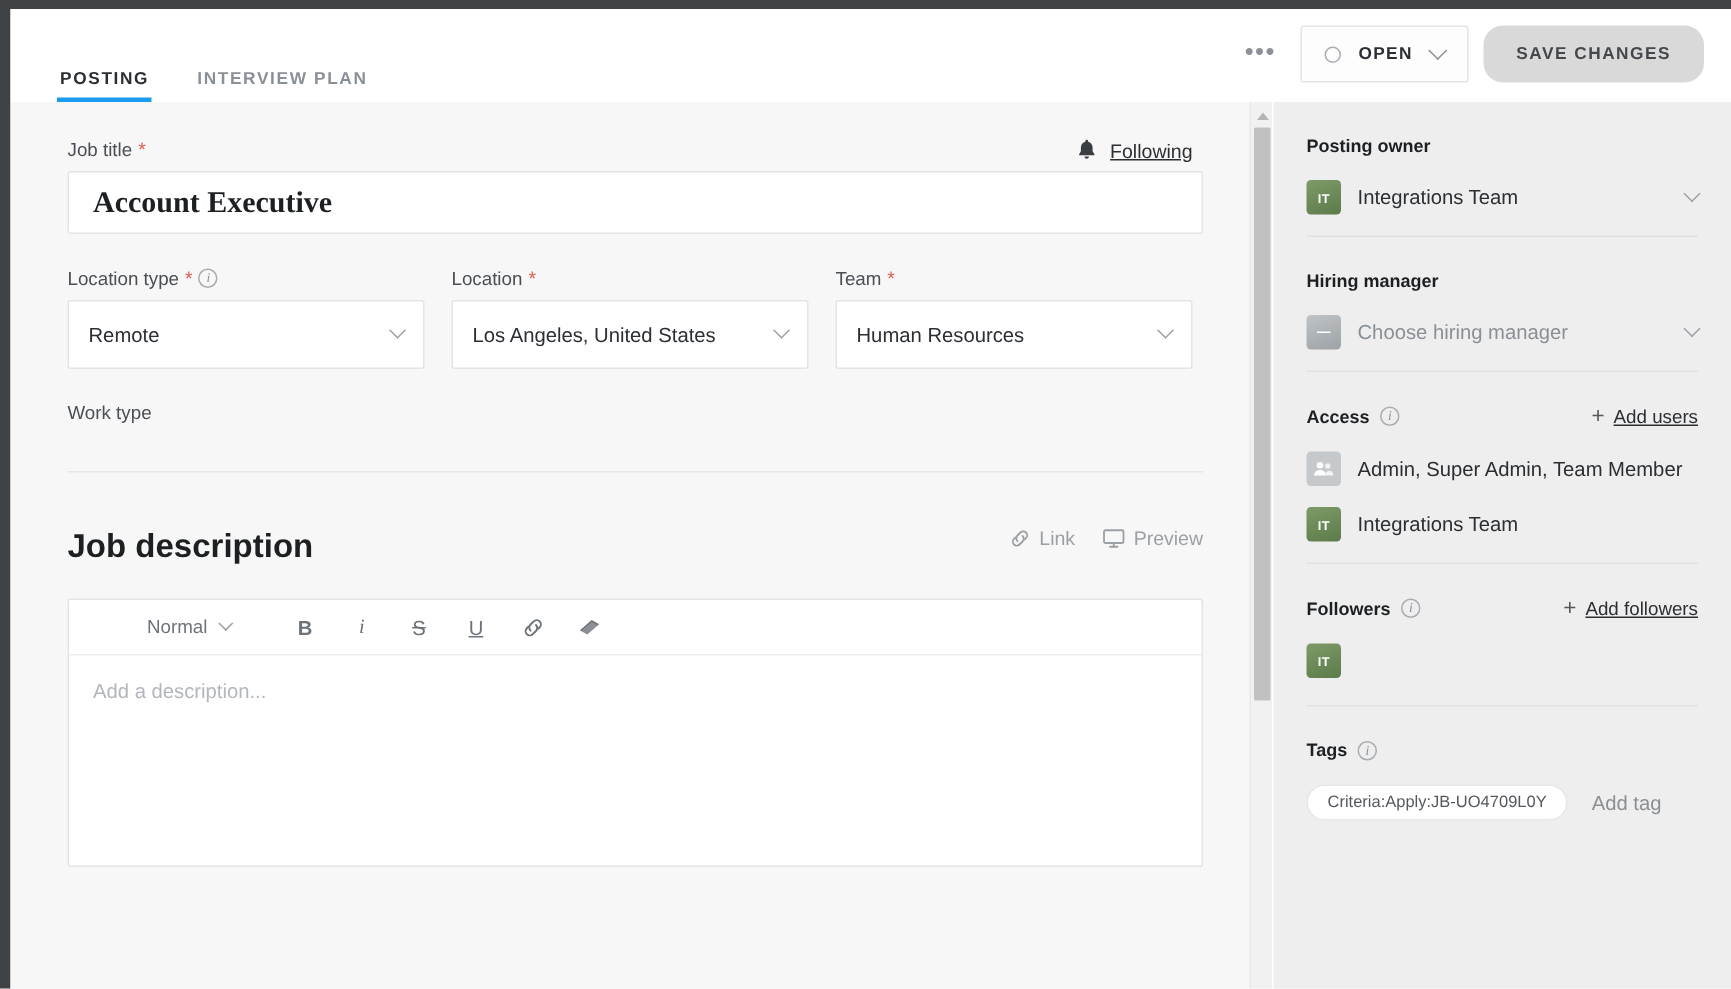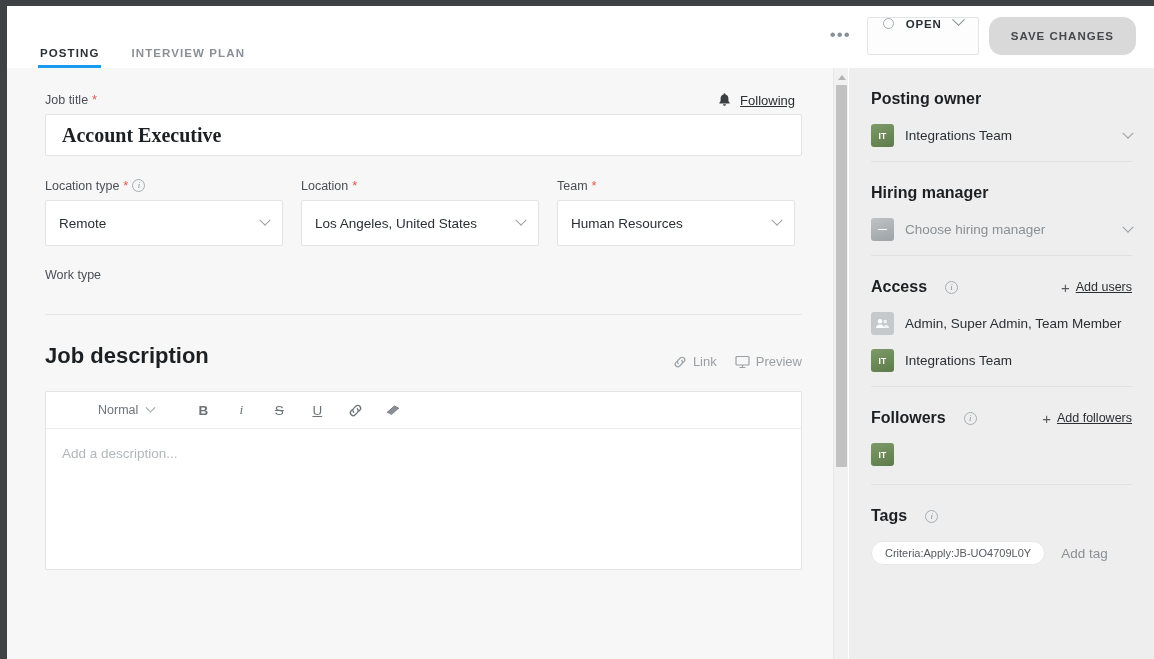--- a/index.html
+++ b/index.html
@@ -43,21 +43,21 @@
     height: 3px; background: #1a9bf0;
   }
   .header-right {
     position: absolute; right: 18px; top: 11px; display: flex; align-items: center; gap: 0;
   }
   .dots {
     color: #8a9097; font-size: 17px; letter-spacing: 1px; padding: 0 16px;
     cursor: pointer; line-height: 1; margin-bottom: 4px;
   }
   .status-btn {
-    display: flex; gap: 12px;
+    display: flex; align-items: center; gap: 12px;
     height: 38px; padding: 0 15px;
     border: 1px solid #e2e4e6; background: #fdfdfd; border-radius: 2px;
     cursor: pointer; margin-right: 10px;
   }
   .status-circle {
     width: 11px; height: 11px; border-radius: 50%;
     border: 1.6px solid #a7adb3; background: transparent;
   }
   .status-label { font-size: 11.5px; font-weight: bold; letter-spacing: 0.9px; color: #2b2f33; }
   .chev {
@@ -115,21 +115,21 @@
   .select.placeholder .val { color: #9aa0a6; }
   .select .chev {
     width: 8px; height: 8px; border-right: 1.5px solid #9aa0a6; border-bottom: 1.5px solid #9aa0a6;
     transform: rotate(45deg) translate(-2px,-2px);
   }
 
   .worktype { margin-top: 22px; width: 241px; }
 
   .divider { height: 1px; background: #e4e6e8; margin: 32px 0 0 0; width: 757px; }
 
-  .desc-head { display: flex; align-items: flex-end; margin-top: 28px; width: 757px; }
+  .desc-head { display: flex; align-items: flex-start; margin-top: 36px; width: 757px; }
   .desc-title { font-size: 22px; font-weight: bold; color: #1d2023; flex: 1; }
   .desc-actions { display: flex; align-items: center; gap: 18px; }
   .desc-action { display: flex; align-items: center; gap: 6px; color: #9aa0a6; font-size: 13px; cursor: pointer; }
 
   .editor {
     margin-top: 22px; width: 757px; height: 179px;
     border: 1px solid #e2e4e6; background: #ffffff; border-radius: 2px;
     display: flex; flex-direction: column;
   }
   .toolbar {
@@ -171,21 +171,21 @@
     background: #c1c1c1; border-radius: 1px; cursor: pointer;
   }
 
   
   .side {
     position: absolute; top: 68px; left: 849px; width: 305px; height: 591px;
     background: #eeeeee; padding: 0 22px; overflow: hidden;
   }
   .s-section { padding: 22px 0 0 0; }
   .s-head { display: flex; align-items: center; margin-bottom: 16px; }
-  .s-title { font-size: 16px; font-weight: bold; color: #1d2023; margin-right: 18px; }
+  .s-title { font-size: 12px; font-weight: bold; color: #1d2023; margin-right: 7px; }
   .s-link { margin-left: auto; display: flex; align-items: center; gap: 6px; cursor: pointer; }
   .s-plus { color: #55595e; font-size: 15px; line-height: 1; }
   .s-link-lbl { font-size: 12.5px; color: #2b2f33; text-decoration: underline; }
 
   .s-row { display: flex; align-items: center; gap: 11px; margin-bottom: 14px; cursor: pointer; }
   .avatar {
     width: 23px; height: 23px; border-radius: 3px; flex: none;
     display: flex; align-items: center; justify-content: center;
     font-size: 8.5px; font-weight: bold; color: #ffffff; letter-spacing: 0.3px;
   }

